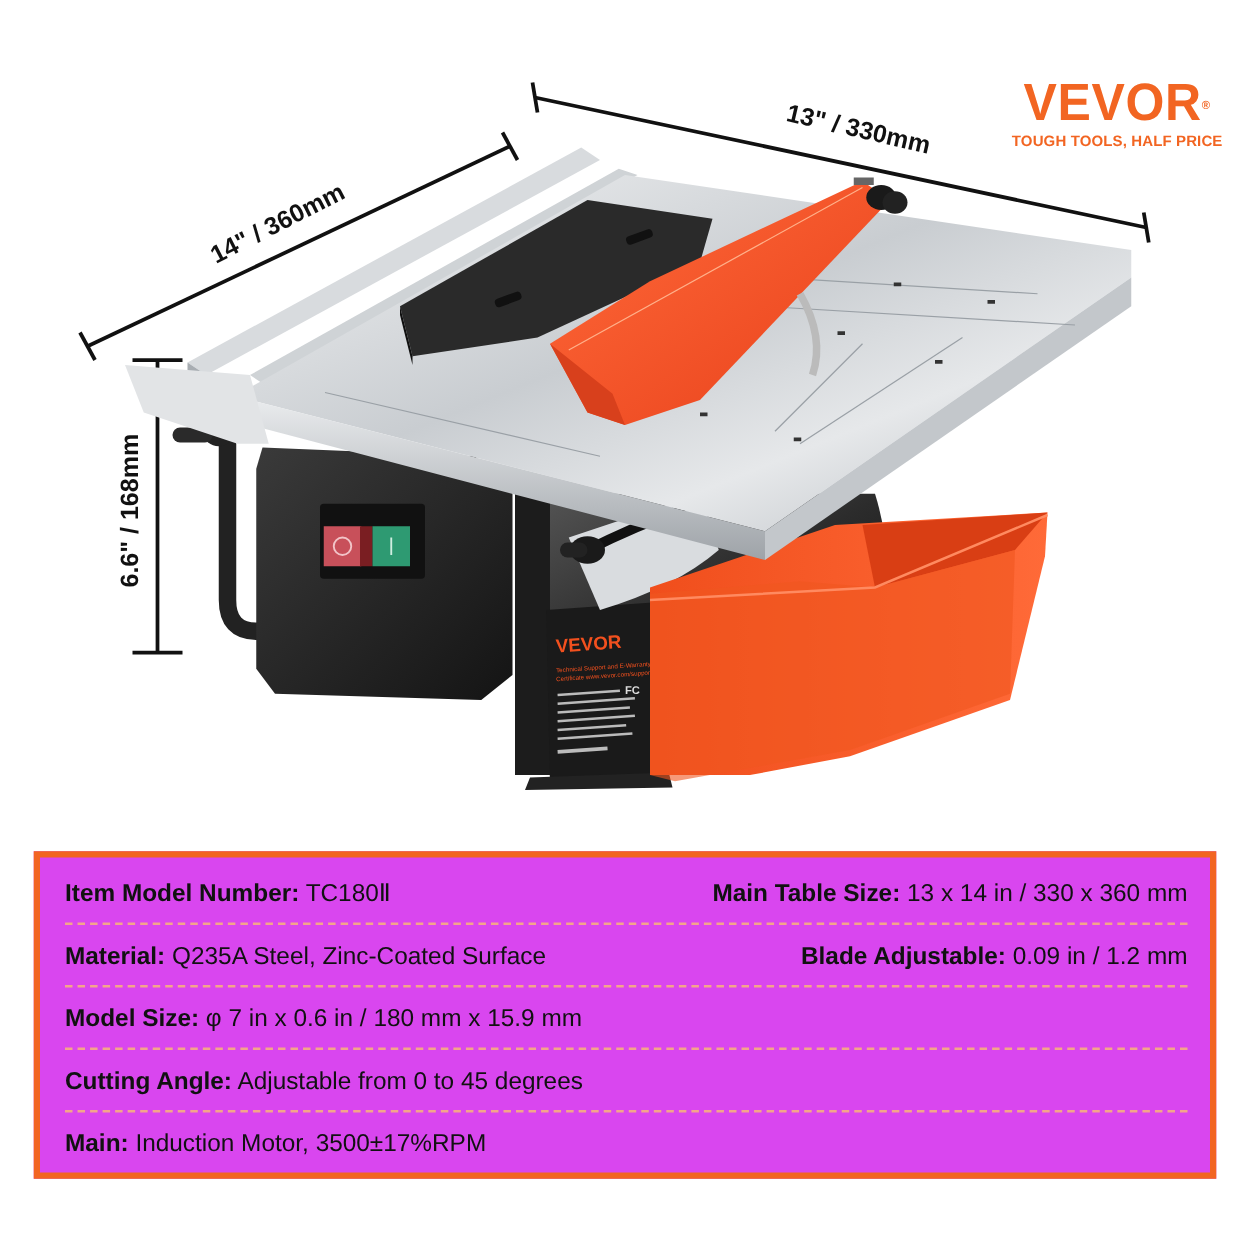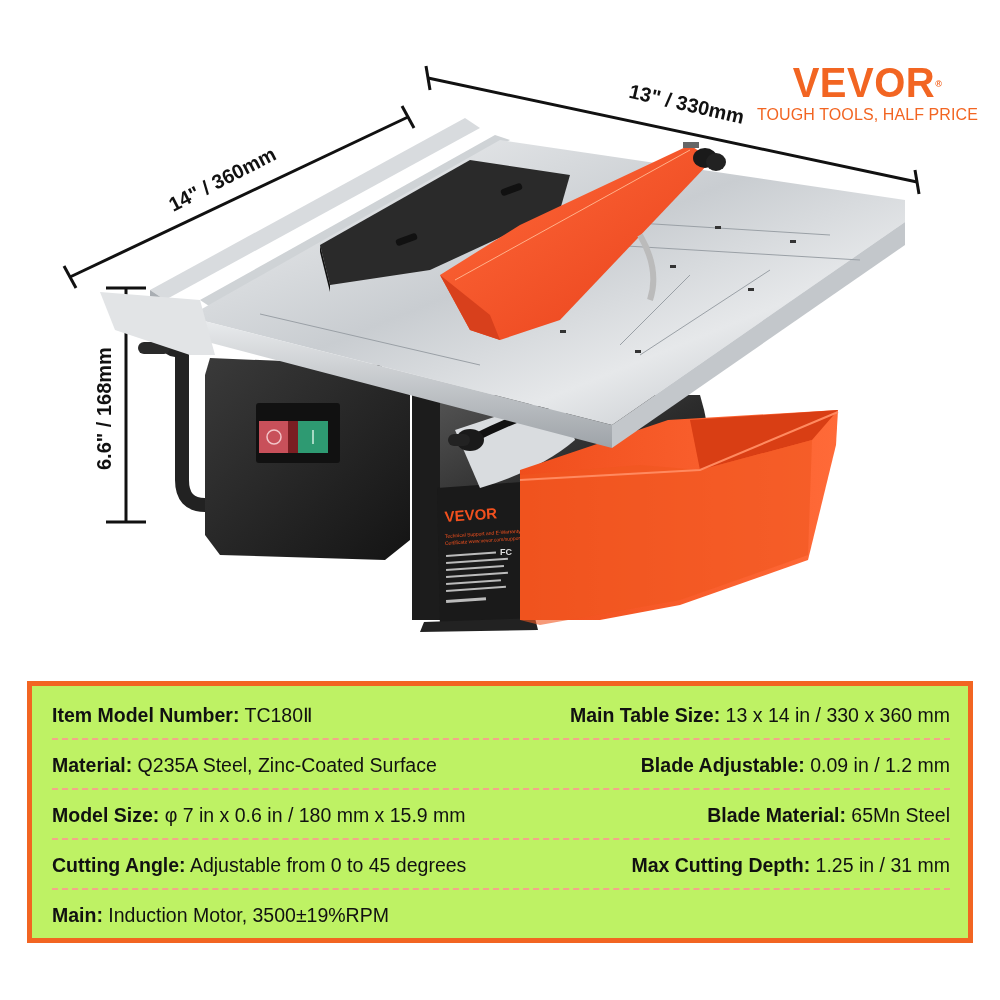--- a/index.html
+++ b/index.html
@@ -3,33 +3,33 @@
 <meta charset="utf-8">
 <style>
   * { box-sizing: border-box; margin: 0; padding: 0; }
   html, body { width: 1000px; height: 1000px; background: #ffffff; overflow: hidden; }
   body { position: relative; font-family: "Liberation Sans", sans-serif; color: #111; }
 
   
   .brand { position: absolute; top: 18px; right: 22px; text-align: center; margin-top: 44px; }
   .brand-name { font-family: "Liberation Sans", sans-serif; font-weight: 900; font-size: 40px; letter-spacing: 0.5px; color: #f26522; line-height: 40px; transform: scaleY(1.05); }
   .brand-name sup { font-size: 9px; font-weight: 700; vertical-align: top; position: relative; top: 2px; }
-  .brand-tag { font-weight: 400; font-size: 16px; color: #f26522; margin-top: 4px; letter-spacing: 0.1px; }
+  .brand-tag { font-weight: 700; font-size: 12px; color: #f26522; margin-top: 4px; letter-spacing: 0.1px; }
 
   
   .stage { position: absolute; left: 0; top: 0; width: 1000px; height: 665px; }
   .stage svg { position: absolute; left: 0; top: 0; }
 
   .dim-label { position: absolute; font-weight: 700; font-size: 20px; color: #111; white-space: nowrap; transform-origin: left top; }
   .dim-width { left: 165px; top: 196px; transform: rotate(-27deg); }
   .dim-depth { left: 632px; top: 80px; transform: rotate(13deg); }
   .dim-height { left: 93px; top: 470px; transform: rotate(-90deg); }
 
   
-  .spec-box { position: absolute; left: 27px; top: 681px; width: 946px; height: 262px; border: 5px solid #f26522; background: #bef264; padding: 0 18px 0 20px; }
+  .spec-box { position: absolute; left: 27px; top: 681px; width: 946px; height: 262px; border: 5px solid #f26522; background: #d946ef; padding: 0 18px 0 20px; }
   .spec-row { display: flex; justify-content: space-between; align-items: center; height: 50px; font-size: 19.5px; position: relative; }
   .spec-row:not(:last-child)::after { content: ""; position: absolute; left: 0; right: 0; bottom: 0; height: 0; border-bottom: 2px dashed #f4a58a; }
   .spec-row:first-child { margin-top: 4px; }
   .spec-item { white-space: nowrap; }
   .spec-item b { font-weight: 700; }
   .spec-right { text-align: left; }
 </style>
 </head>
 <body>
 
@@ -194,22 +194,20 @@
   <div class="spec-row">
     <div class="spec-item"><b>Item Model Number:</b><span> TC180Ⅱ</span></div>
     <div class="spec-item spec-right"><b>Main Table Size:</b><span> 13 x 14 in / 330 x 360 mm</span></div>
   </div>
   <div class="spec-row">
     <div class="spec-item"><b>Material:</b><span> Q235A Steel, Zinc-Coated Surface</span></div>
     <div class="spec-item spec-right"><b>Blade Adjustable:</b><span> 0.09 in / 1.2 mm</span></div>
   </div>
   <div class="spec-row">
     <div class="spec-item"><b>Model Size:</b><span> φ 7 in x 0.6 in / 180 mm x 15.9 mm</span></div>
-    <div class="spec-item spec-right"><b>Blade Material:</b><span> 65Mn Steel</span></div>
   </div>
   <div class="spec-row">
     <div class="spec-item"><b>Cutting Angle:</b><span> Adjustable from 0 to 45 degrees</span></div>
-    <div class="spec-item spec-right"><b>Max Cutting Depth:</b><span> 1.25 in / 31 mm</span></div>
-  </div>
-  <div class="spec-row">
-    <div class="spec-item spec-right"><b>Main:</b><span> Induction Motor, 3500±19%RPM</span></div>
+  </div>
+  <div class="spec-row">
+    <div class="spec-item spec-right"><b>Main:</b><span> Induction Motor, 3500±17%RPM</span></div>
   </div>
 </div>
 
 </body></html>

